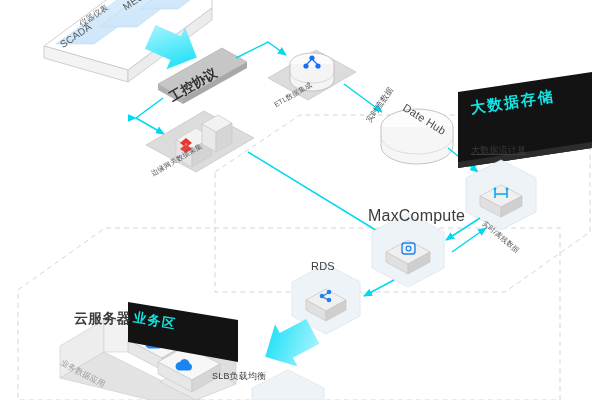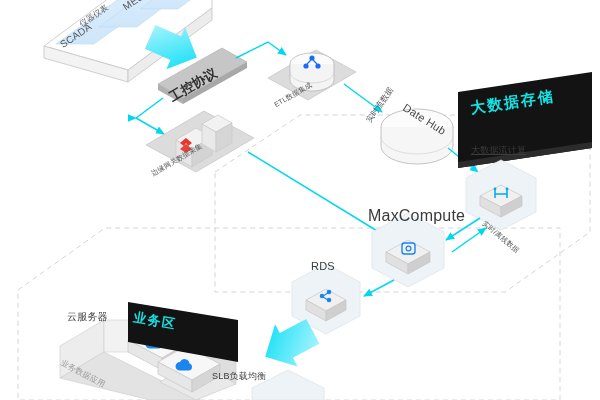--- a/index.html
+++ b/index.html
@@ -265,21 +265,21 @@
   <div class="banner" style="left:470px; top:93px; transform:rotate(-8.5deg);">大数据存储</div>
 
   <div class="lbl" style="left:471px; top:146px; font-size:9px;text-decoration:underline;">大数据流计算</div>
 
   <div class="lbl" style="left:368px; top:207px; font-size:16px; color:#3a3a3a;">MaxCompute</div>
 
   <div class="lbl iso" style="left:478px; top:233px; transform:rotate(40deg); font-size:7px;">实时/离线数据</div>
 
   <div class="lbl" style="left:311px; top:260px; font-size:11px; color:#3a3a3a;">RDS</div>
 
-  <div class="lbl" style="left:67px; top:311px; font-size:10px;">云服务器</div>
+  <div class="lbl" style="left:74px; top:311px; font-size:14px;font-weight:bold;">云服务器</div>
 
   <div class="banner small" style="left:133px; top:312px; transform:rotate(9.5deg);">业务区</div>
 
   <div class="lbl iso" style="left:58px; top:370px; transform:rotate(28deg); font-size:8px; color:#9a9a9a;">业务数据应用</div>
 
   <div class="lbl" style="left:212px; top:372px; font-size:9px;text-align:center;">SLB负载均衡</div>
 
 </div>
 
 </body></html>

